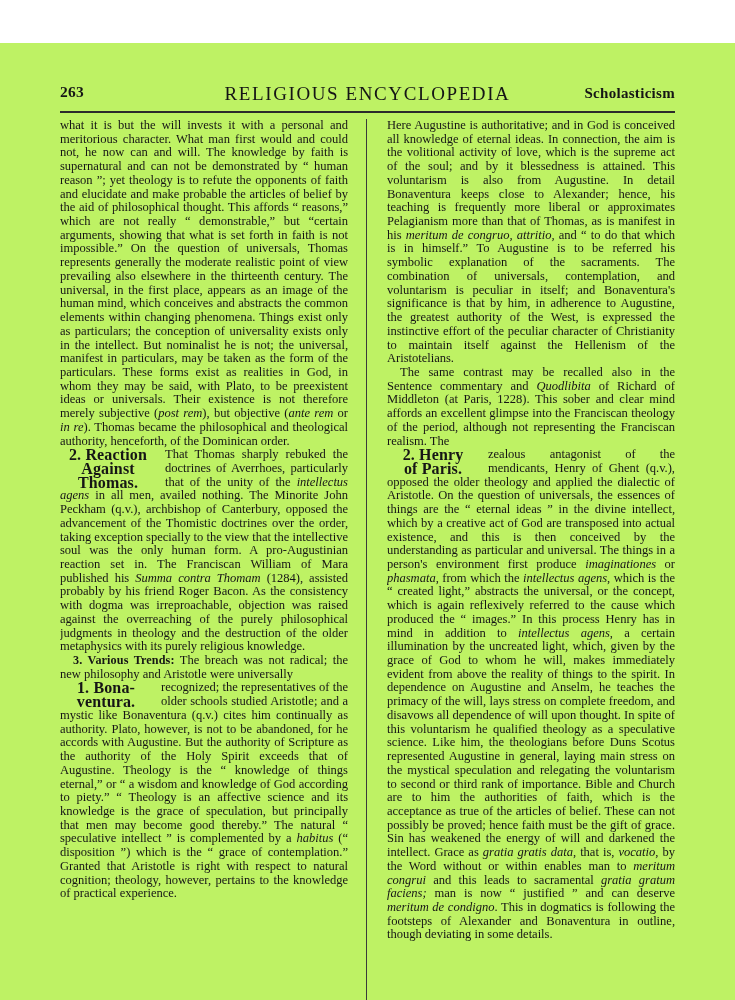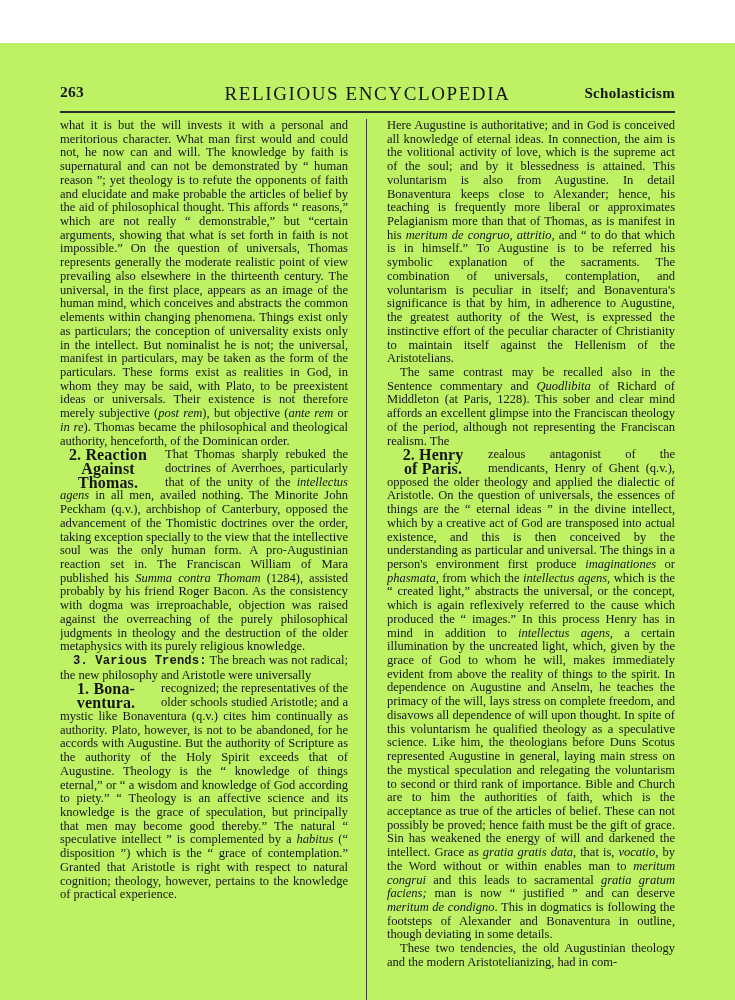--- a/index.html
+++ b/index.html
@@ -101,21 +101,21 @@
     line-height: 13.72px;
     text-align: justify;
     text-justify: inter-word;
     hyphens: none;
     letter-spacing: -0.02px;
   }
   .col p.indent { text-indent: 13px; }
   .col p.cont   { text-indent: 0; }
 
   i, .it { font-style: italic; font-family: Liberation Serif, serif; }
-  b, .bd { font-weight: bold; font-family: Liberation Mono, monospace; }
+  b, .bd { font-weight: bold; }
 
   .run-head-inline {
     font-weight: bold;
     font-size: 12.2px;
     letter-spacing: 0.1px;
   }
 
   
   .sidenote-block {
     position: relative;
@@ -190,18 +190,17 @@
 
       <div class="sidenote-block">
         <span class="sidenote sn-short">
           <span class="sn-line">2. Henry</span>
           <span class="sn-line">of Paris.</span>
         </span>
         <p class="cont"><span>zealous antagonist of the mendicants, Henry of Ghent (q.v.), opposed the older theology and applied the dialectic of Aristotle. On the question of universals, the essences of things are the “ eternal ideas ” in the divine intellect, which by a creative act of God are transposed into actual existence, and this is then conceived by the understanding as particular and universal. The things in a person's environment first produce </span><i>imaginationes</i><span> or </span><i>phasmata</i><span>, from which the </span><i>intellectus agens</i><span>, which is the “ created light,” abstracts the universal, or the concept, which is again reflexively referred to the cause which produced the “ images.” In this process Henry has in mind in addition to </span><i>intellectus agens</i><span>, a certain illumination by the uncreated light, which, given by the grace of God to whom he will, makes immediately evident from above the reality of things to the spirit. In dependence on Augustine and Anselm, he teaches the primacy of the will, lays stress on complete freedom, and disavows all dependence of will upon thought. In spite of this voluntarism he qualified theology as a speculative science. Like him, the theologians before Duns Scotus represented Augustine in general, laying main stress on the mystical speculation and relegating the voluntarism to second or third rank of importance. Bible and Church are to him the authorities of faith, which is the acceptance as true of the articles of belief. These can not possibly be proved; hence faith must be the gift of grace. Sin has weakened the energy of will and darkened the intellect. Grace as </span><i>gratia gratis data</i><span>, that is, </span><i>vocatio</i><span>, by the Word without or within enables man to </span><i>meritum congrui</i><span> and this leads to sacramental </span><i>gratia gratum faciens;</i><span> man is now “ justified ” and can deserve </span><i>meritum de condigno</i><span>. This in dogmatics is following the footsteps of Alexander and Bonaventura in outline, though deviating in some details.</span></p>
         <div class="clearer"></div>
       </div>
 
-      <p class="indent"><span>These two tendencies, the old Augustinian theology and the modern Aristotelianizing, had in com-</span></p>
 
     </div>
 
   </div>
 </div>
 
 </body></html>

